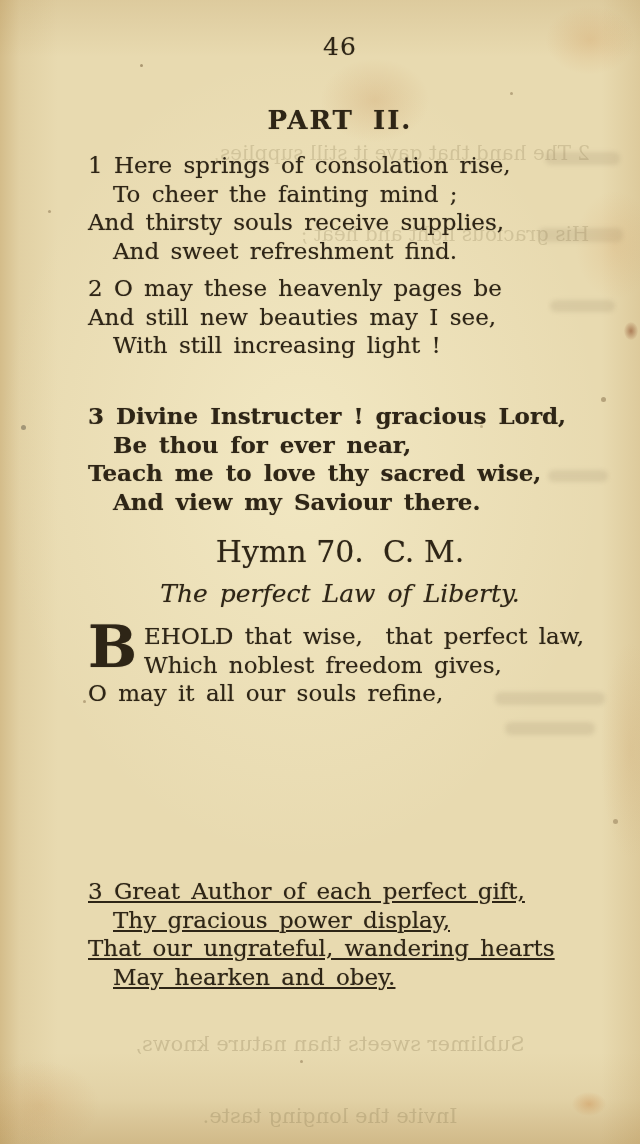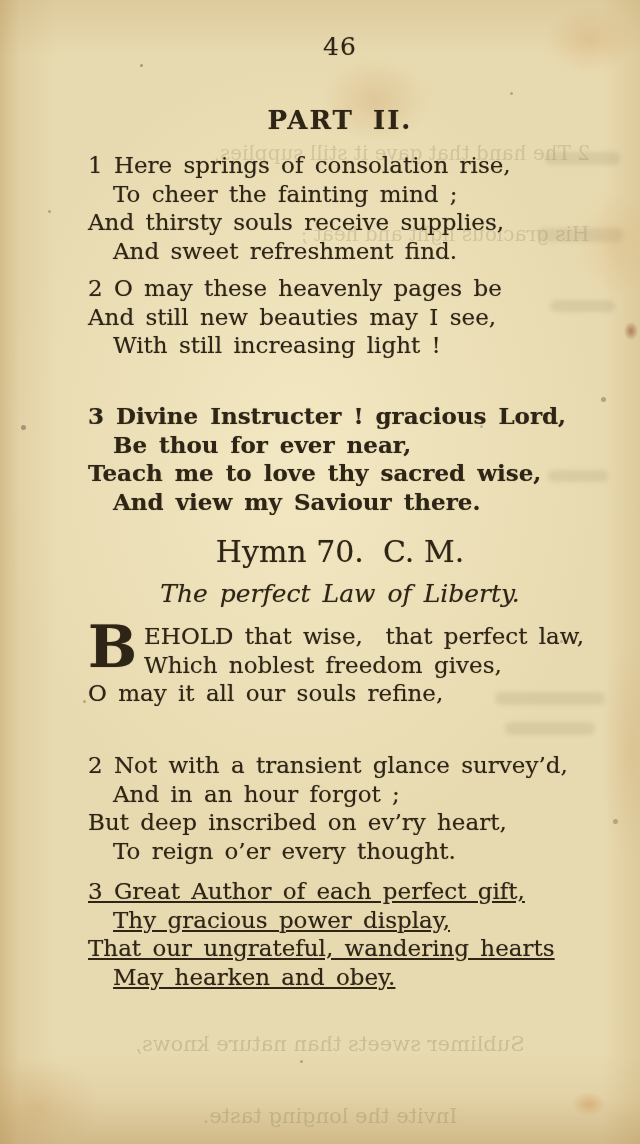--- a/index.html
+++ b/index.html
@@ -141,26 +141,20 @@
   <div class="centered hymn-heading ink">Hymn 70.  C. M.</div>
   <div class="centered hymn-subtitle ink">The perfect Law of Liberty.</div>
 
   <div class="stanza ink" style="top:622px;">
     <span class="dropcap">B</span>
     <div class="line">EHOLD that wise,  that perfect law,</div>
     <div class="line">Which noblest freedom gives,</div>
     <div class="line">O may it all our souls refine,</div>
   </div>
 
-  <div class="stanza ink" style="top:751px;">
-    <div class="line">2 Not with a transient glance survey’d,</div>
-    <div class="line indent">And in an hour forgot ;</div>
-    <div class="line">But deep inscribed on ev’ry heart,</div>
-    <div class="line indent">To reign o’er every thought.</div>
-  </div>
 
   <div class="stanza ink" style="top:877px;text-decoration:underline;">
     <div class="line">3 Great Author of each perfect gift,</div>
     <div class="line indent">Thy gracious power display,</div>
     <div class="line">That our ungrateful, wandering hearts</div>
     <div class="line indent">May hearken and obey.</div>
   </div>
 
 </div>
 

